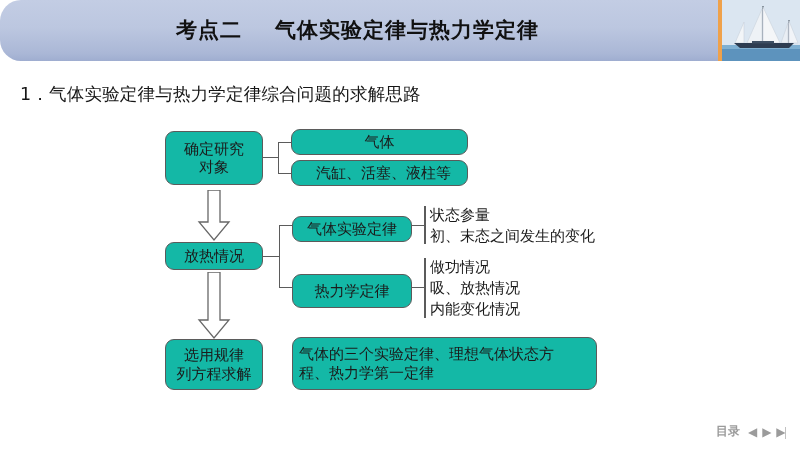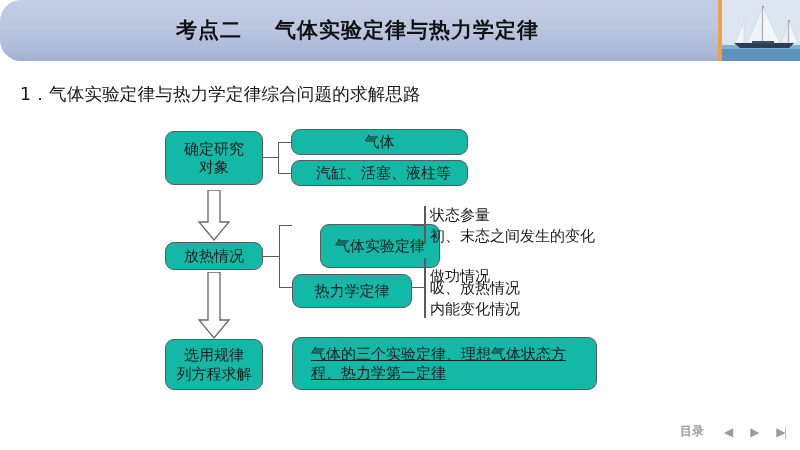--- a/index.html
+++ b/index.html
@@ -77,22 +77,21 @@
     line-height: 1.22;
     display: flex;
     align-items: center;
     justify-content: center;
     text-align: center;
     white-space: pre;
   }
   .node.left-align {
     justify-content: flex-start;
     text-align: left;
-    padding-left: 18px;
-    text-decoration: underline;
+    padding-left: 6px;
   }
 
   
   .textline {
     position: absolute;
     font-family: "Liberation Serif", "DejaVu Serif", serif;
     font-size: 15px;
     color: #1b1b1b;
     white-space: pre;
     line-height: 1.22;
@@ -119,21 +118,21 @@
   .block-arrow {
     position: absolute;
   }
 
   
   #footer-nav {
     position: absolute;
     right: 14px; bottom: 10px;
     display: flex;
     align-items: center;
-    gap: 17px;
+    gap: 5px;
     color: #9b9b9b;
   }
   #footer-nav .nav-label {
     font-family: "DejaVu Sans", "Liberation Sans", sans-serif;
     font-size: 12px;
     font-weight: bold;
     color: #9b9b9b;
     margin-right: 3px;
     white-space: pre;
   }
@@ -195,31 +194,31 @@
     </svg>
   </div>
 
   <div class="node" style="left:165px; top:242px; width:98px; height:28px;">放热情况</div>
 
   <div class="hline" style="left:263px; top:256px; width:16px;"></div>
   <div class="vline" style="left:279px; top:225px; height:62px;"></div>
   <div class="hline" style="left:279px; top:225px; width:13px;"></div>
   <div class="hline" style="left:279px; top:287px; width:13px;"></div>
 
-  <div class="node" style="left:292px; top:224px; width:120px; height:44px;margin-left:28px;">气体实验定律</div>
+  <div class="node" style="left:292px; top:216px; width:120px; height:26px;">气体实验定律</div>
   <div class="node" style="left:292px; top:274px; width:120px; height:34px;">热力学定律</div>
 
   <div class="hline" style="left:412px; top:225px; width:12px;"></div>
   <div class="tick" style="left:424px; top:206px; height:38px;"></div>
   <div class="textline" style="left:430px; top:206px;">状态参量</div>
   <div class="textline" style="left:430px; top:227px;">初、末态之间发生的变化</div>
 
   <div class="hline" style="left:412px; top:287px; width:12px;"></div>
   <div class="tick" style="left:424px; top:258px; height:60px;"></div>
-  <div class="textline" style="left:430px; top:267px;font-family:Liberation Serif, serif;">做功情况</div>
+  <div class="textline" style="left:430px; top:258px;font-family:Liberation Serif, serif;">做功情况</div>
   <div class="textline" style="left:430px; top:279px;">吸、放热情况</div>
   <div class="textline" style="left:430px; top:300px;">内能变化情况</div>
 
   <div class="block-arrow" style="left:196px; top:272px;">
     <svg width="36" height="68" viewBox="0 0 36 68">
       <path d="M12 0 L24 0 L24 48 L33 48 L18 66 L3 48 L12 48 Z" fill="#ffffff" stroke="#676767" stroke-width="1.3" stroke-linejoin="miter"></path>
     </svg>
   </div>
 
   <div class="node" style="left:165px; top:339px; width:98px; height:51px;">选用规律

